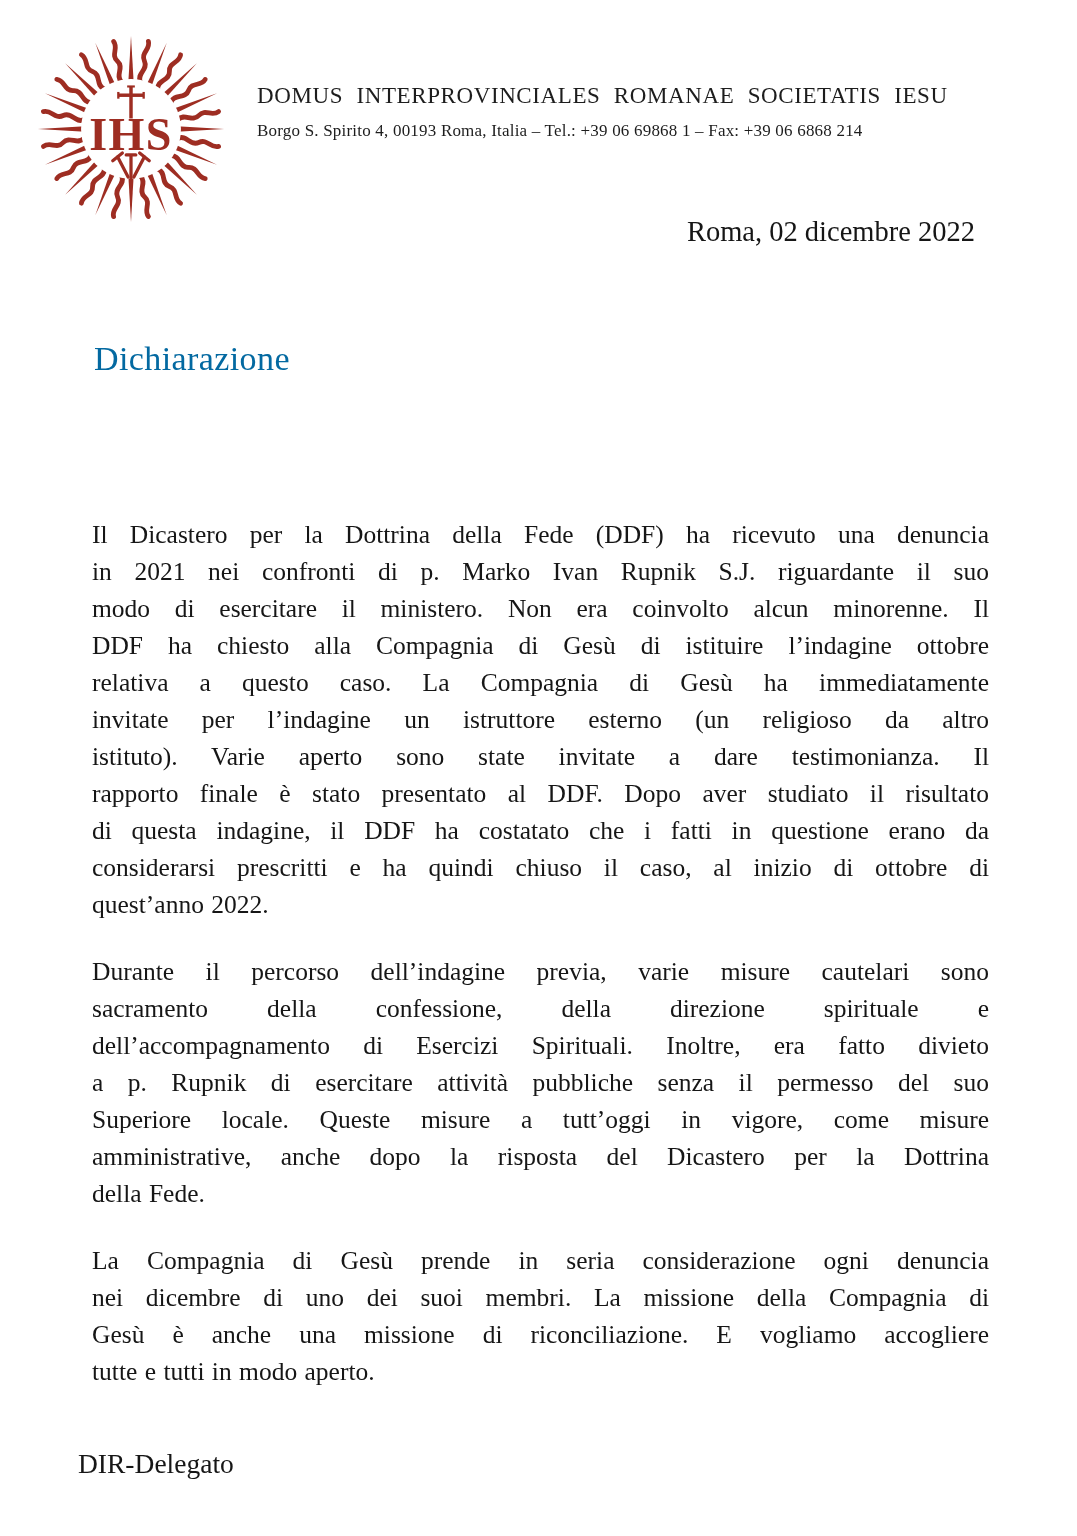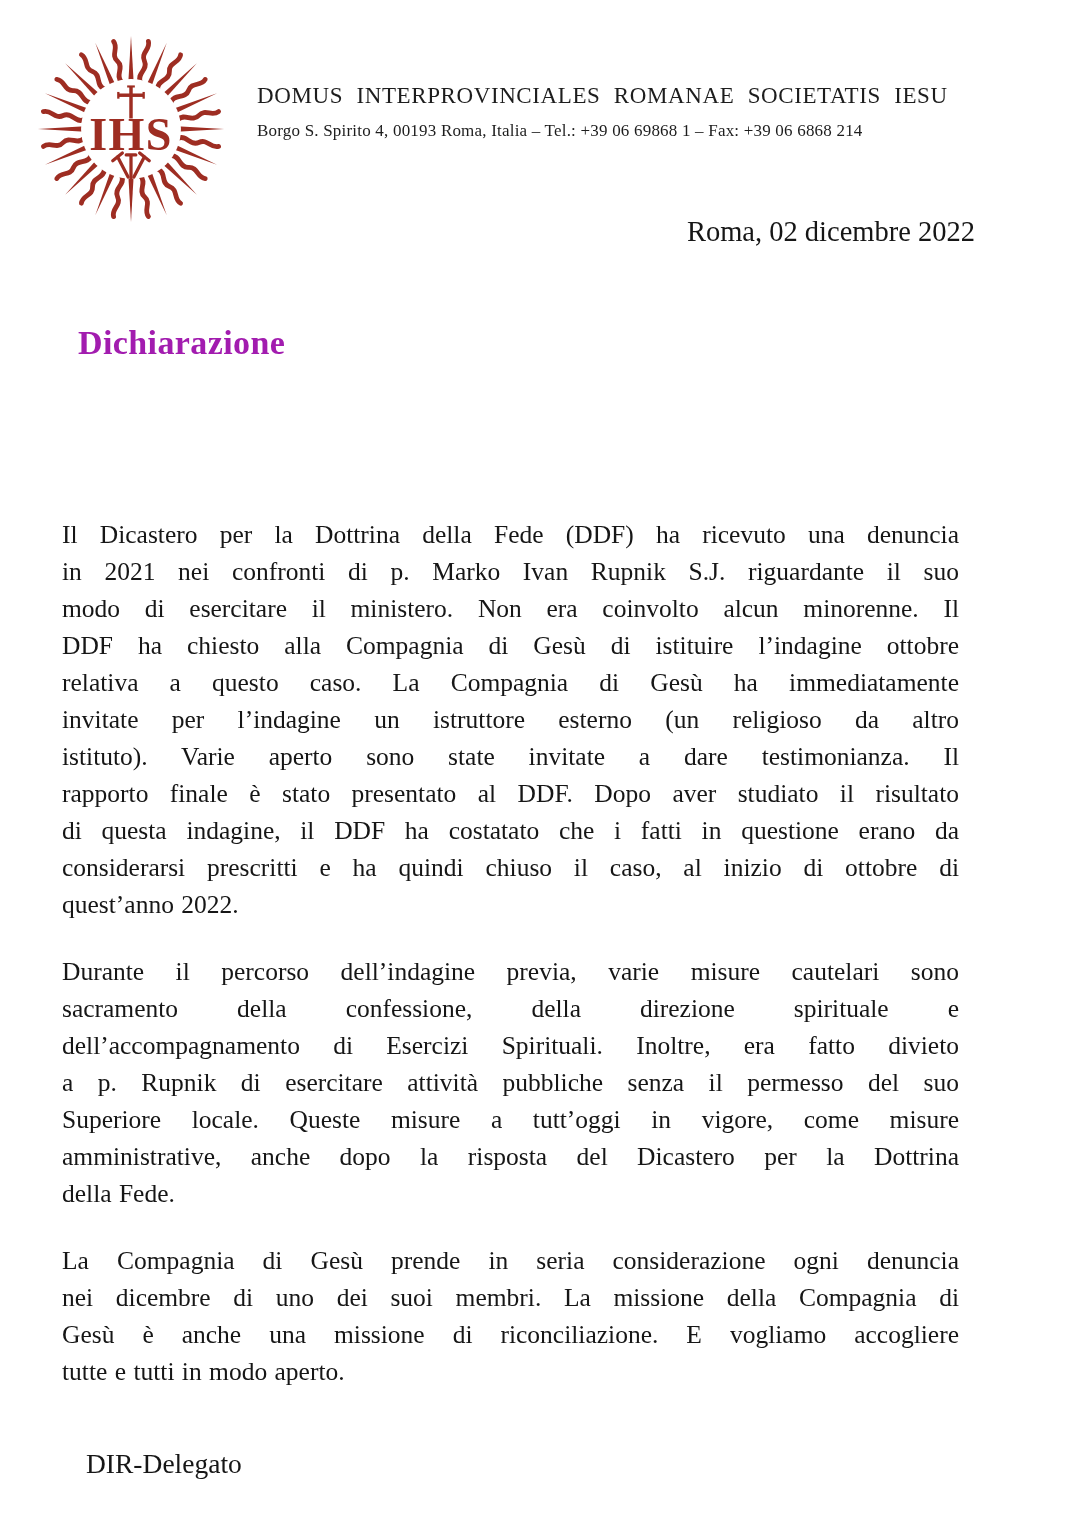--- a/index.html
+++ b/index.html
@@ -43,46 +43,46 @@
     left: 78px;
     width: 897px;
     text-align: right;
     font-size: 28.5px;
     color: #161616;
   }
   .doc-title {
     position: absolute;
     top: 324px;
     left: 78px;
-    margin: 0;
+    margin: 16px;
     font-size: 34px;
-    font-weight: bold;
+    font-weight: normal;
     letter-spacing: 0.4px;
-    color: #a21caf;
+    color: #0369a1;
   }
   .body-text {
     position: absolute;
     top: 516px;
-    left: 62px;
+    left: 92px;
     width: 897px;
   }
   .para { margin: 0 0 30px 0; }
   .line {
     font-size: 25.5px;
     line-height: 37px;
     text-align: justify;
     text-align-last: justify;
     word-spacing: 1px;
     white-space: normal;
   }
   .line.last-line { text-align-last: left; }
   .signature {
     position: absolute;
     top: 1448px;
-    left: 86px;
+    left: 78px;
     font-size: 27.5px;
     color: #161616;
   }
 </style>
 </head>
 <body>
 
 <div class="page">
 
   <header class="letterhead">

